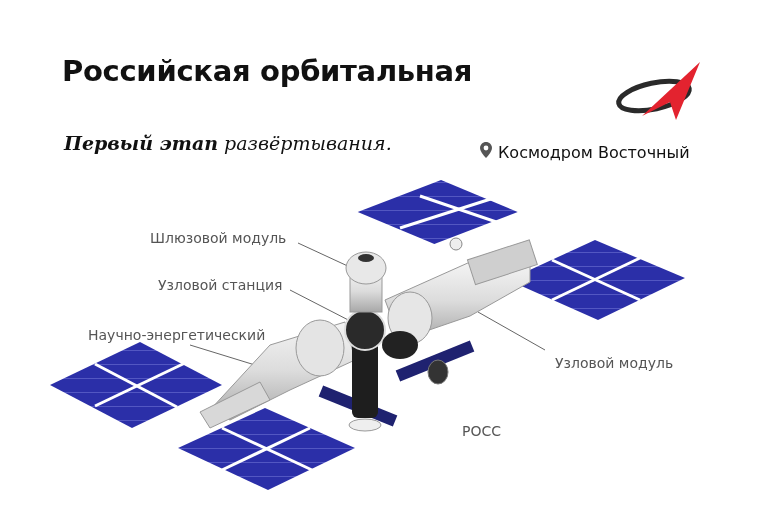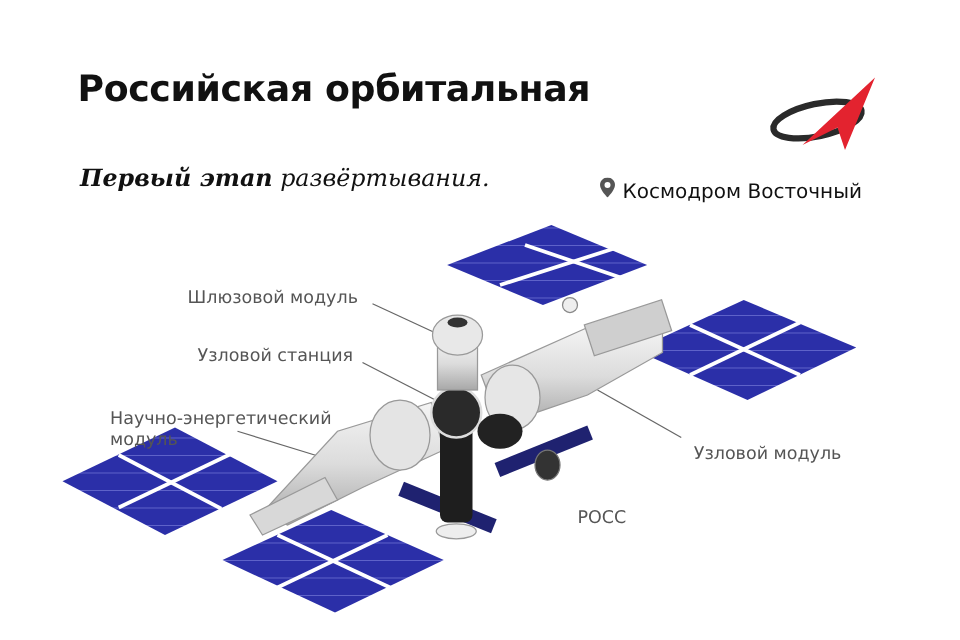--- a/index.html
+++ b/index.html
@@ -109,16 +109,15 @@
     <rect x="350" y="270" width="32" height="42" fill="url(#hull)" stroke="#999"></rect>
     <ellipse cx="366" cy="268" rx="20" ry="16" fill="#e8e8e8" stroke="#999"></ellipse>
     <ellipse cx="366" cy="258" rx="8" ry="4" fill="#333"></ellipse>
   </g>
 </svg>
 
 <div class="label" style="left:150px; top:230px;">Шлюзовой модуль</div>
 <div class="label" style="left:158px; top:277px;">Узловой станция</div>
 <div class="label" style="left:64px; top:327px;margin-left:24px;">
   <div>Научно-энергетический</div>
-  <div>модуль</div>
 </div>
 <div class="label" style="left:555px; top:355px;">Узловой модуль</div>
-<div class="label" style="left:462px; top:406px;">РОСС</div>
+<div class="label" style="left:462px; top:423px;">РОСС</div>
 
 </body></html>

